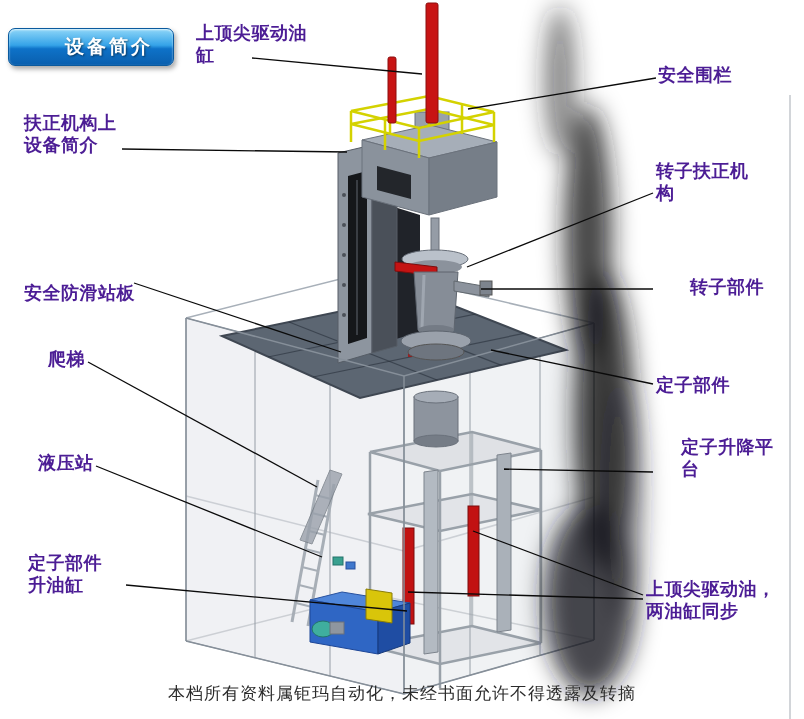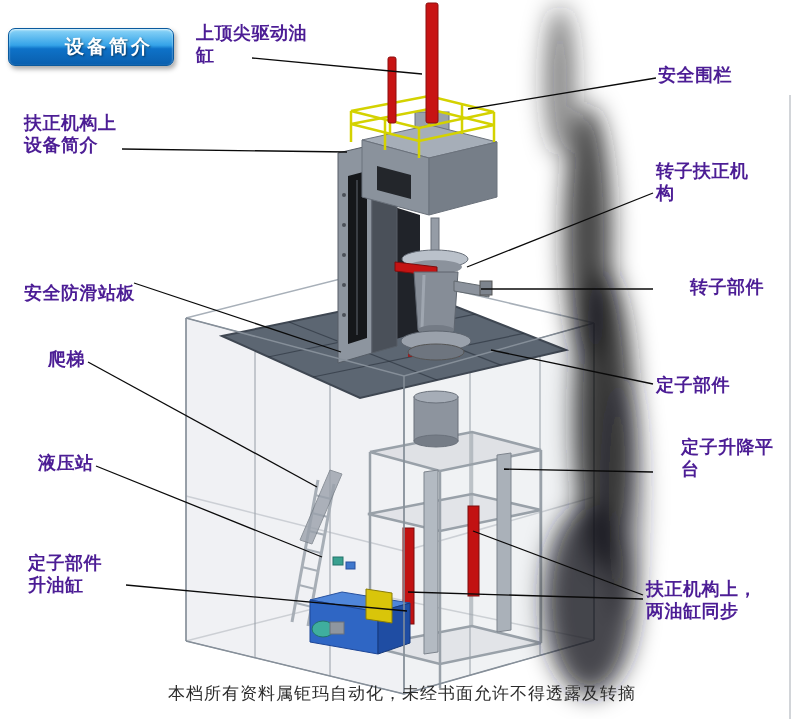--- a/index.html
+++ b/index.html
@@ -221,19 +221,19 @@
 构</div>
   <div class="callout" style="left:24px;top:270px;margin-top:12px;">安全防滑站板</div>
   <div class="callout" style="left:656px;top:276px;margin-left:34px;">转子部件</div>
   <div class="callout" style="left:48px;top:348px;">爬梯</div>
   <div class="callout" style="left:656px;top:374px;">定子部件</div>
   <div class="callout" style="left:38px;top:452px;">液压站</div>
   <div class="callout" style="left:656px;top:436px;margin-left:25px;">定子升降平
 台</div>
   <div class="callout" style="left:28px;top:552px;">定子部件
 升油缸</div>
-  <div class="callout" style="left:646px;top:578px;">扶正机构上，
+  <div class="callout" style="left:646px;top:578px;">上顶尖驱动油，
 两油缸同步</div>
 
   <div class="footer">本档所有资料属钜玛自动化，未经书面允许不得透露及转摘</div>
 
   <div class="right-rule"></div>
 </div>
 
 </body></html>

